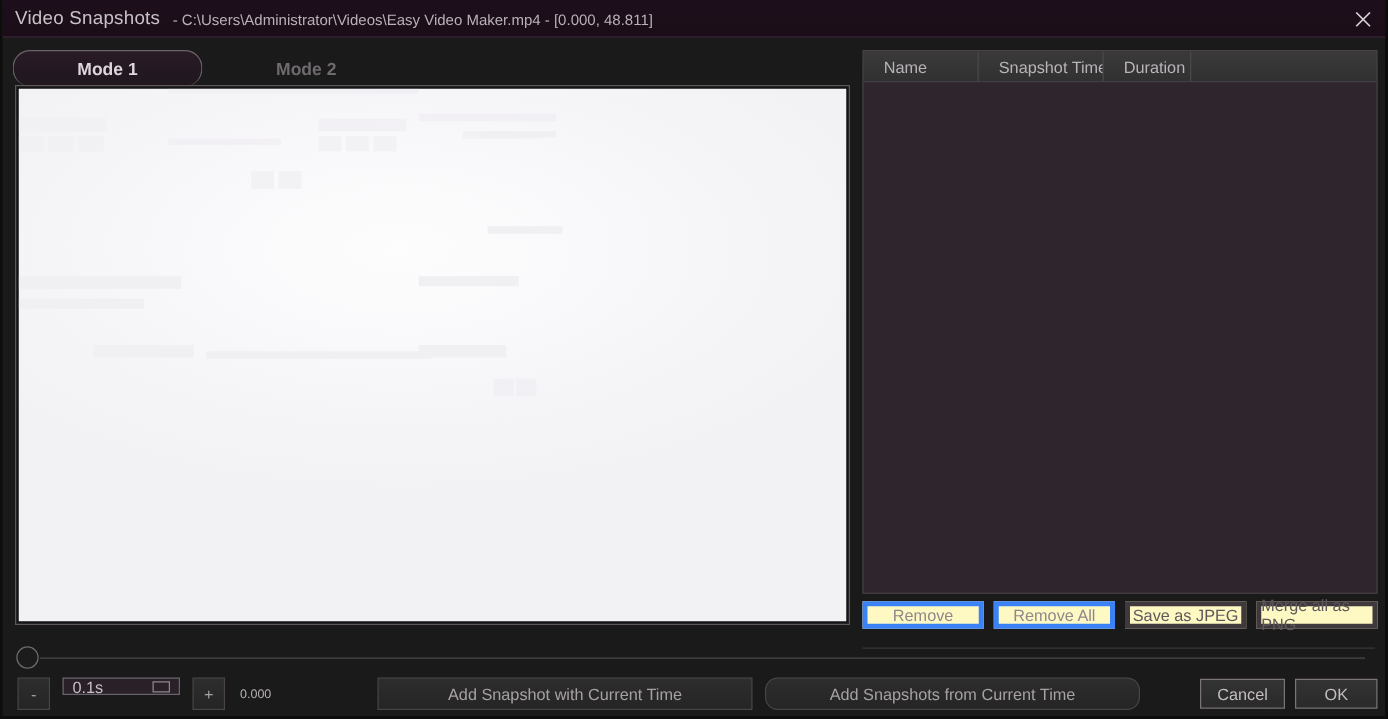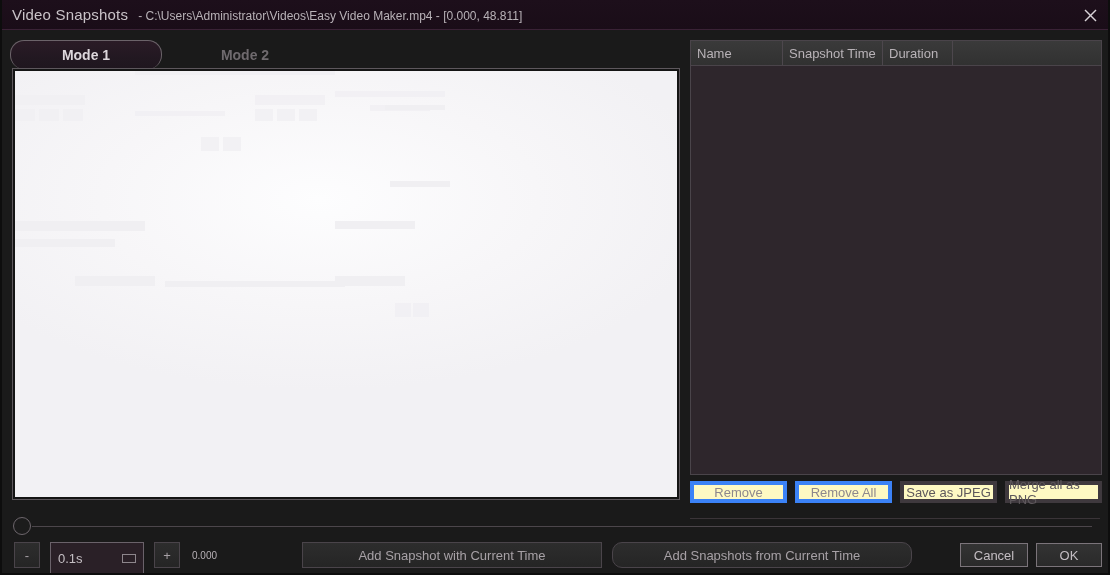--- a/index.html
+++ b/index.html
@@ -137,21 +137,21 @@
   .list-header {
     display: flex;
     height: 25px;
     background: linear-gradient(180deg, #3a3a3a 0%, #313131 100%);
     border-bottom: 1px solid #4a444a;
     box-sizing: border-box;
   }
   .hcell {
     display: flex;
     align-items: center;
-    padding-left: 6px;
+    padding-left: 16px;
     font-size: 13px;
     color: #b9b3b8;
     box-sizing: border-box;
     border-right: 1px solid #4d474d;
     cursor: pointer;
     overflow: hidden;
     white-space: nowrap;
   }
   .hcell:last-child { border-right: none; }
   .list-body {
@@ -243,21 +243,21 @@
     justify-content: center;
     cursor: pointer;
     user-select: none;
   }
   #minus-btn { left: 12px; width: 26px; }
   #plus-btn  { left: 152px; width: 26px; }
 
   .combo {
     position: absolute;
     left: 48px; top: 2px;
-    width: 94px; height: 32px;
+    width: 94px; height: 14px;
     box-sizing: border-box;
     background: #2a2027;
     border: 1px solid #6a626a;
     display: flex;
     align-items: center;
     cursor: pointer;
   }
   .combo-value {
     font-size: 13px;
     color: #c4bec3;

